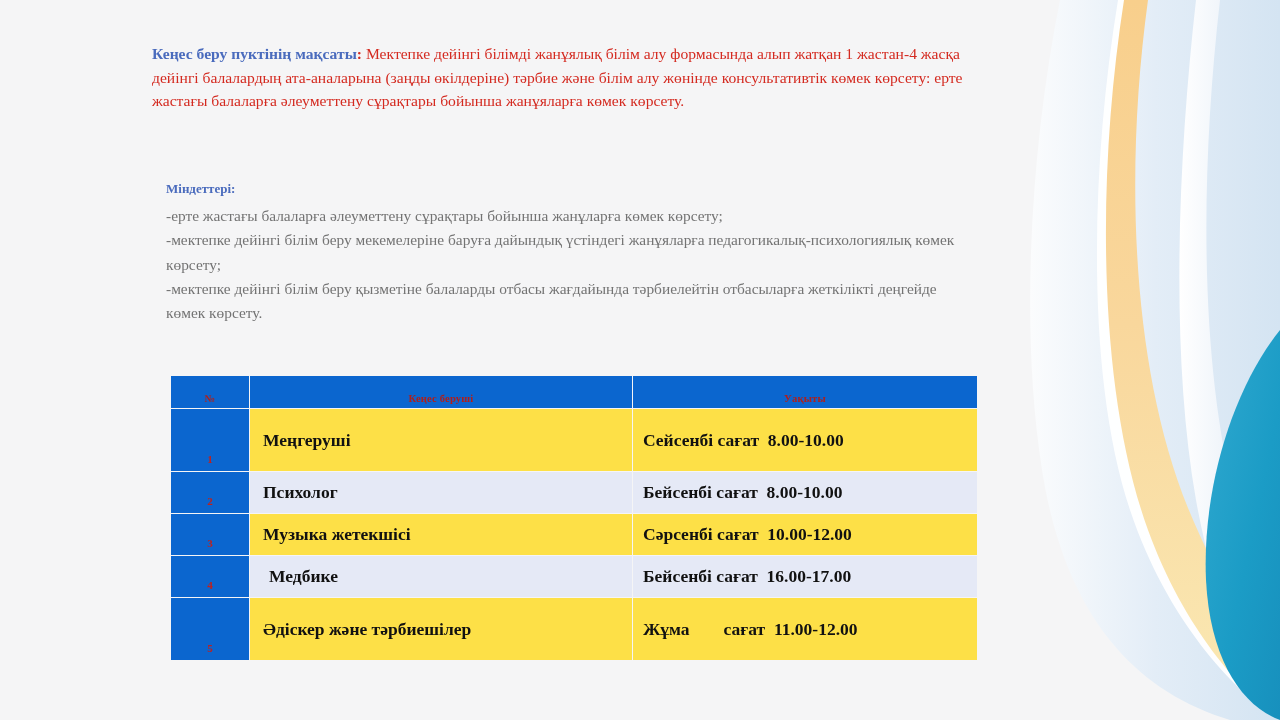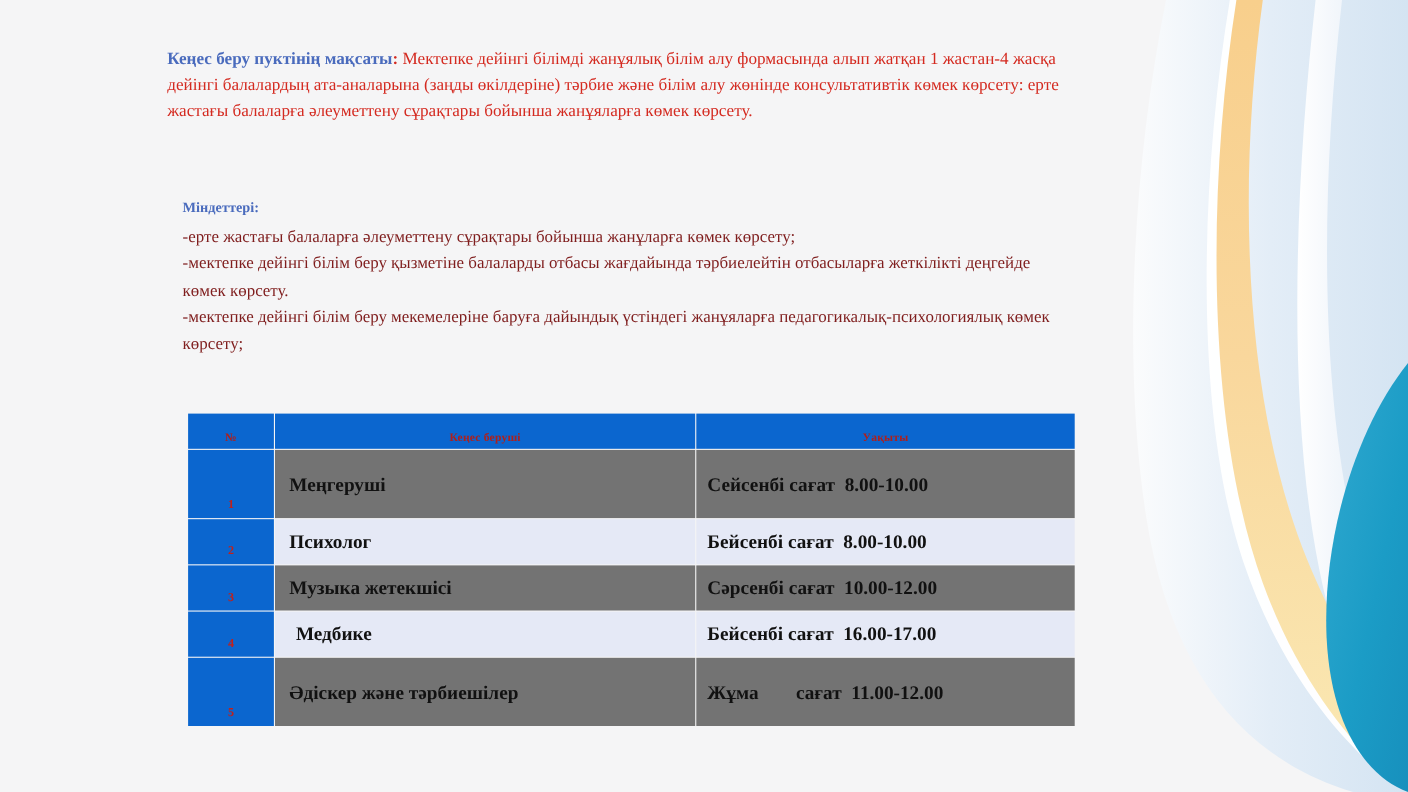--- a/index.html
+++ b/index.html
@@ -58,21 +58,21 @@
     font-size:13px;
     line-height:24px;
     color:#4a6bbd;
     font-weight:bold;
     margin-bottom:3px;
   }
   #tasks-list li {
     list-style:none;
     font-size:15.4px;
     line-height:24.3px;
-    color:#7f1d1d;
+    color:#737373;
   }
 
   
   #schedule-table {
     position:absolute;
     left:170px; top:364px;
     width:806px;
     border-collapse:separate;
     border-spacing:1.5px;
     table-layout:fixed;
@@ -111,21 +111,21 @@
   .col-name, .col-time {
     font-size:17.5px;
     font-weight:bold;
     color:#111;
     padding-left:13px !important;
   }
   .col-time { padding-left:10px !important; }
   .col-time .gap { display:inline-block; width:34px; }
   .col-name .ind { display:inline-block; width:6px; }
 
-  .row-a .col-name, .row-a .col-time { background:#737373; }
+  .row-a .col-name, .row-a .col-time { background:#fde047; }
   .row-b .col-name, .row-b .col-time { background:#e5e9f6;margin-top:36px; }
 </style>
 </head>
 <body>
 
 <svg id="deco" viewBox="0 0 260 720" preserveAspectRatio="none" aria-hidden="true">
   <defs>
     <linearGradient id="gGold" x1="0" y1="0" x2="0" y2="1">
       <stop offset="0%" stop-color="#f8cf8c"></stop>
       <stop offset="45%" stop-color="#f9d79c"></stop>
@@ -164,22 +164,22 @@
 <div id="content">
 
   <div id="goal-block">
     <p><span class="lead-blue">Кеңес беру пуктінің мақсаты</span><span class="lead-colon">:</span><span> Мектепке дейінгі білімді  жанұялық білім алу  формасында алып жатқан 1 жастан-4 жасқа дейінгі балалардың ата-аналарына (заңды өкілдеріне) тәрбие және білім алу жөнінде консультативтік көмек көрсету: ерте жастағы балаларға әлеуметтену сұрақтары бойынша жанұяларға көмек көрсету.</span></p>
   </div>
 
   <div id="tasks-block">
     <div id="tasks-title">Міндеттері:</div>
     <ul id="tasks-list">
       <li>-ерте жастағы балаларға әлеуметтену сұрақтары бойынша жанұларға көмек көрсету;</li>
+      <li>-мектепке дейінгі білім беру мекемелеріне баруға дайындық үстіндегі жанұяларға педагогикалық-психологиялық көмек көрсету;</li>
       <li>-мектепке дейінгі білім беру қызметіне балаларды отбасы жағдайында тәрбиелейтін отбасыларға жеткілікті деңгейде көмек көрсету.</li>
-      <li>-мектепке дейінгі білім беру мекемелеріне баруға дайындық үстіндегі жанұяларға педагогикалық-психологиялық көмек көрсету;</li>
     </ul>
   </div>
 
   <table id="schedule-table">
     <colgroup>
       <col style="width:78px">
       <col style="width:382px">
       <col style="width:344px">
     </colgroup>
     <thead>

